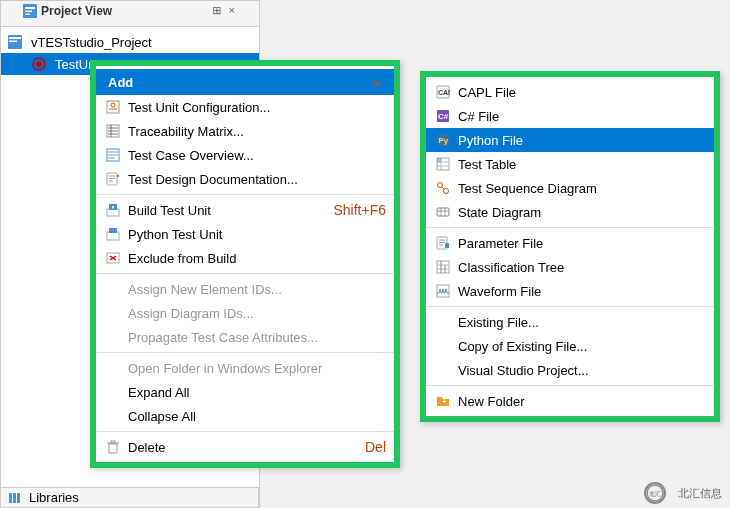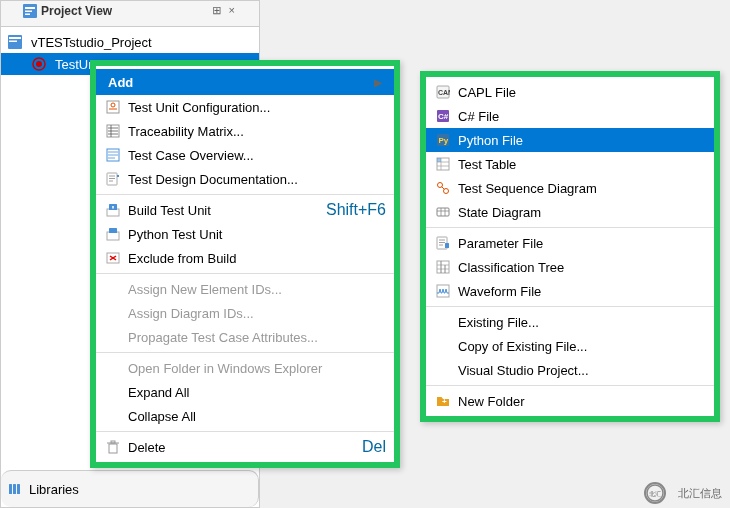--- a/index.html
+++ b/index.html
@@ -161,45 +161,44 @@
       justify-content: center;
       font-size: 11px;
     }
 
     .menu-item-label {
       flex: 1;
       font-size: 13px;
     }
 
     .menu-item-shortcut {
-      color: #0369a1;
-      font-size: 16px;
+      color: #c2410c;
+      font-size: 14px;
       margin-left: 20px;
     }
 
     .menu-arrow {
       font-size: 10px;
       color: #666;
     }
 
     
     .libraries-panel {
       position: absolute;
       bottom: 0;
       left: 0;
       width: 260px;
-      height: 37px;
+      height: 20px;
       background: #f5f5f5;
       border-top: 1px solid #ccc;
       border-right: 1px solid #ccc;
       display: flex;
       align-items: center;
       padding: 0 8px;
       gap: 6px;
-      border-radius: 10px;
     }
 
     
     .watermark {
       position: absolute;
       bottom: 4px;
       right: 8px;
       font-size: 11px;
       color: #666;
       display: flex;

